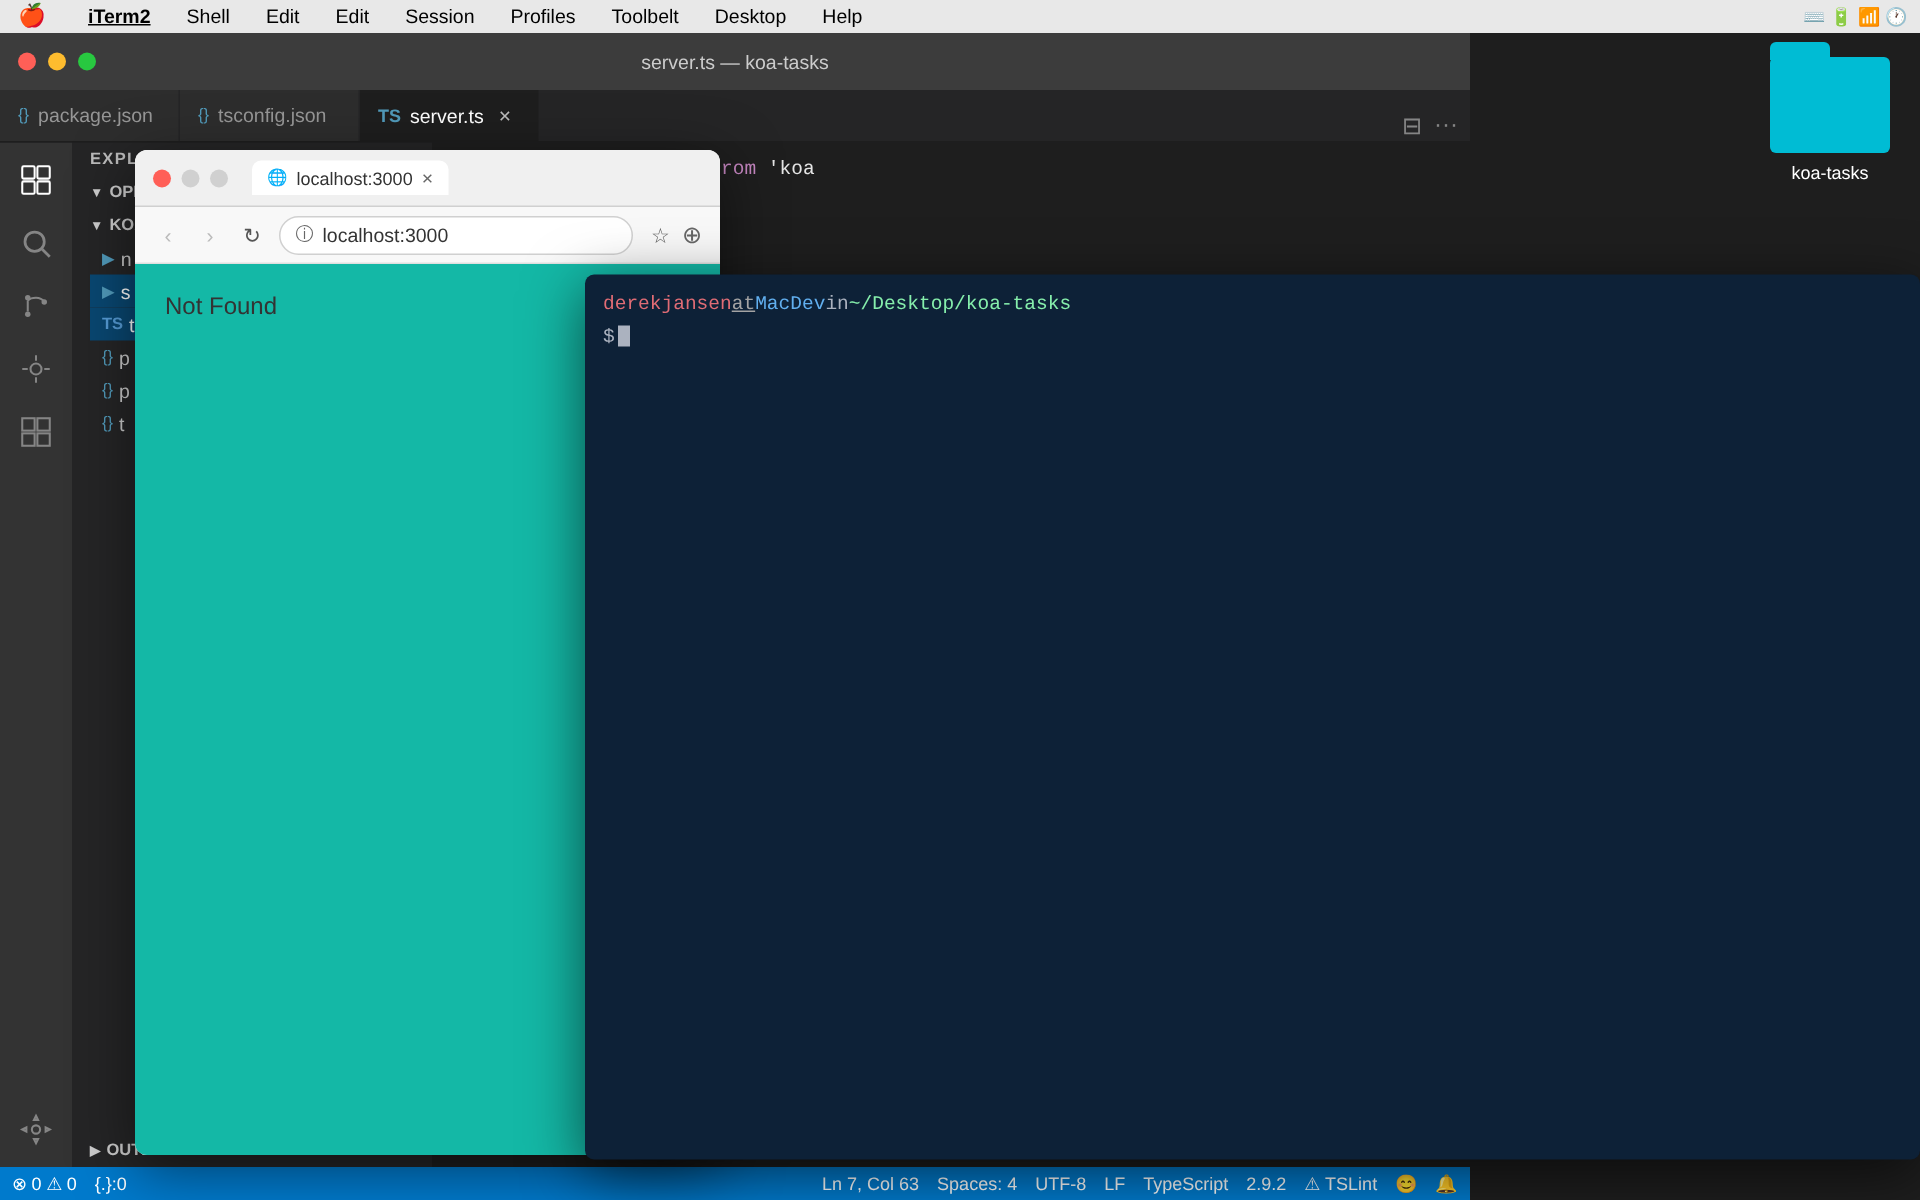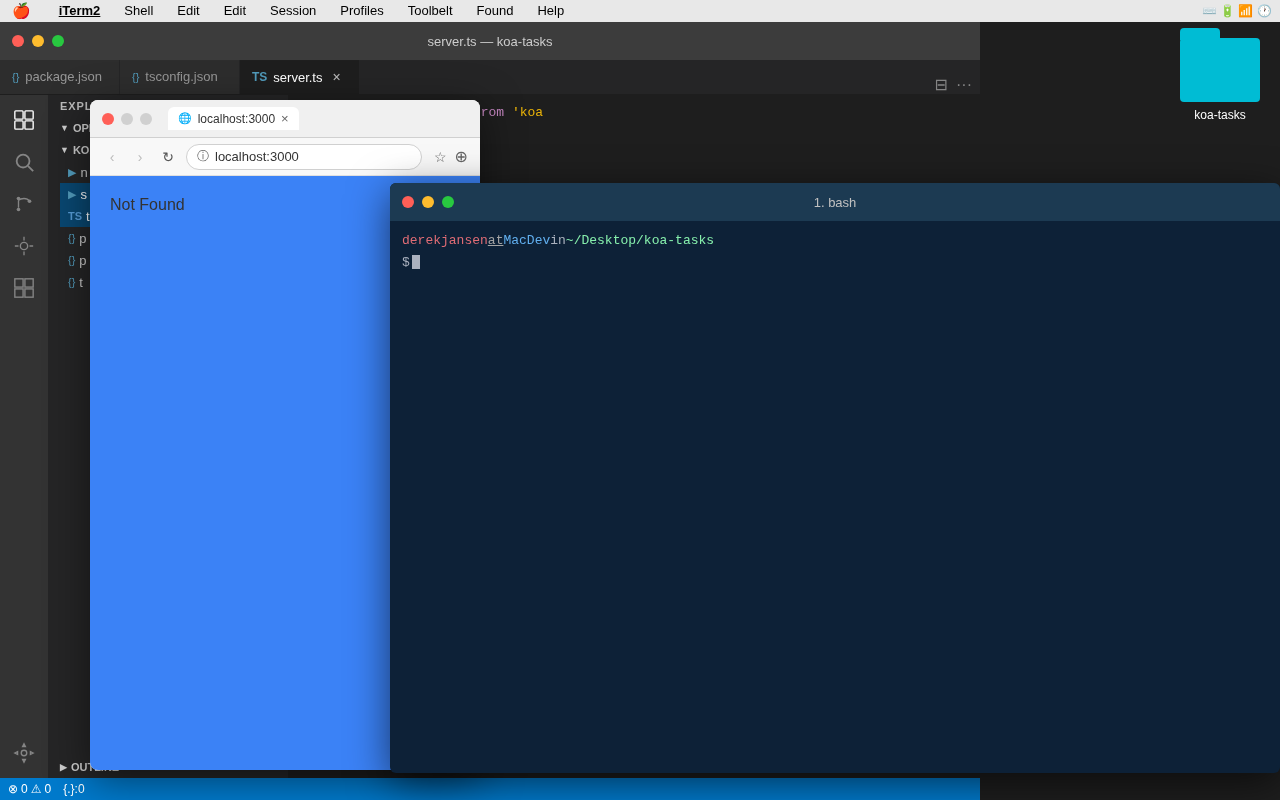--- a/index.html
+++ b/index.html
@@ -268,21 +268,21 @@
     .line-number {
       position: absolute;
       left: 0;
       width: 48px;
       text-align: right;
       color: #858585;
       font-size: 12px;
       padding-right: 12px;
     }
     .kw { color: #c586c0; }
-    .str { color: #eab308; }
+    .str { color: #e5e5e5; }
     .type { color: #4ec9b0; }
 
     
     .status-bar {
       height: 22px;
       background: #007acc;
       display: flex;
       align-items: center;
       padding: 0 8px;
       font-size: 12px;
@@ -421,21 +421,21 @@
       padding: 0 10px;
       font-size: 13px;
       color: #333;
       gap: 6px;
     }
     .url-icon { color: #666; font-size: 12px; }
     .nav-star { color: #666; font-size: 14px; margin-left: 4px; }
     .nav-ext { color: #666; font-size: 16px; }
     .browser-content {
       flex: 1;
-      background: #3b82f6;
+      background: #14b8a6;
       padding: 20px;
     }
     .not-found-text {
       font-size: 16px;
       color: #333;
     }
 
     
     .terminal-window {
       position: absolute;
@@ -509,21 +509,21 @@
 
 <div class="menubar">
   <span class="menubar-item menubar-apple">🍎</span>
   <span class="menubar-item bold">iTerm2</span>
   <span class="menubar-item">Shell</span>
   <span class="menubar-item">Edit</span>
   <span class="menubar-item">Edit</span>
   <span class="menubar-item">Session</span>
   <span class="menubar-item">Profiles</span>
   <span class="menubar-item">Toolbelt</span>
-  <span class="menubar-item">Found</span>
+  <span class="menubar-item">Desktop</span>
   <span class="menubar-item">Help</span>
   <div class="menubar-right">
     <span>⌨️ 🔋 📶 🕐</span>
   </div>
 </div>
 
 <div class="vscode">
 
   <div class="vscode-titlebar">
     <div class="vscode-traffic-lights">
@@ -667,20 +667,31 @@
   <div class="status-bar">
     <div class="status-left">
       <span class="status-icon">
         <span>⊗</span>
         <span>0</span>
         <span>⚠</span>
         <span>0</span>
       </span>
       <span>{.}:0</span>
     </div>
+    <div class="status-right">
+      <span>Ln 7, Col 63</span>
+      <span>Spaces: 4</span>
+      <span>UTF-8</span>
+      <span>LF</span>
+      <span>TypeScript</span>
+      <span>2.9.2</span>
+      <span>⚠ TSLint</span>
+      <span>😊</span>
+      <span>🔔</span>
+    </div>
   </div>
 </div>
 
 <div class="koa-folder">
   <div class="folder-icon"></div>
   <span class="folder-label">koa-tasks</span>
 </div>
 
 <div class="browser-window">
   <div class="browser-titlebar">
@@ -705,28 +716,20 @@
     </div>
     <span class="nav-star">☆</span>
     <span class="nav-ext">⊕</span>
   </div>
   <div class="browser-content">
     <span class="not-found-text">Not Found</span>
   </div>
 </div>
 
 <div class="terminal-window">
-  <div class="terminal-titlebar">
-    <div class="terminal-traffic-lights">
-      <div class="terminal-tl tl-red"></div>
-      <div class="terminal-tl tl-yellow"></div>
-      <div class="terminal-tl tl-green"></div>
-    </div>
-    <span class="terminal-title">1. bash</span>
-  </div>
   <div class="terminal-body">
     <div class="term-prompt-line">
       <span class="term-user">derekjansen</span>
       <span class="term-at"> at </span>
       <span class="term-host">MacDev</span>
       <span class="term-in"> in </span>
       <span class="term-path">~/Desktop/koa-tasks</span>
     </div>
     <div class="term-prompt-line">
       <span class="term-dollar">$</span>

